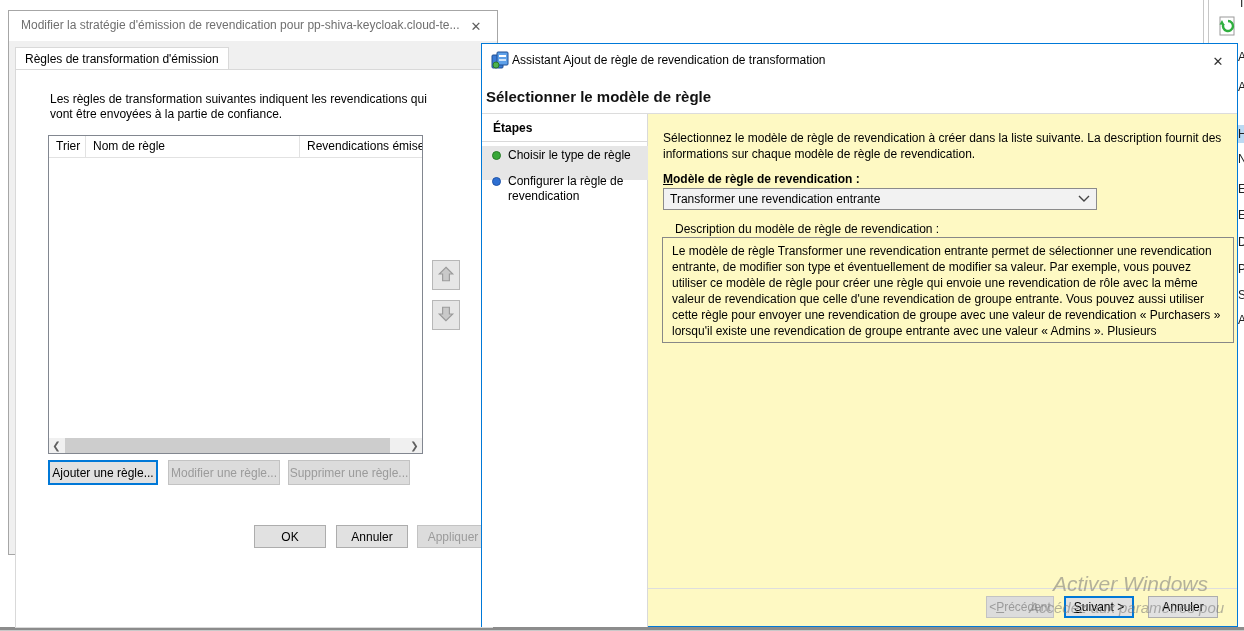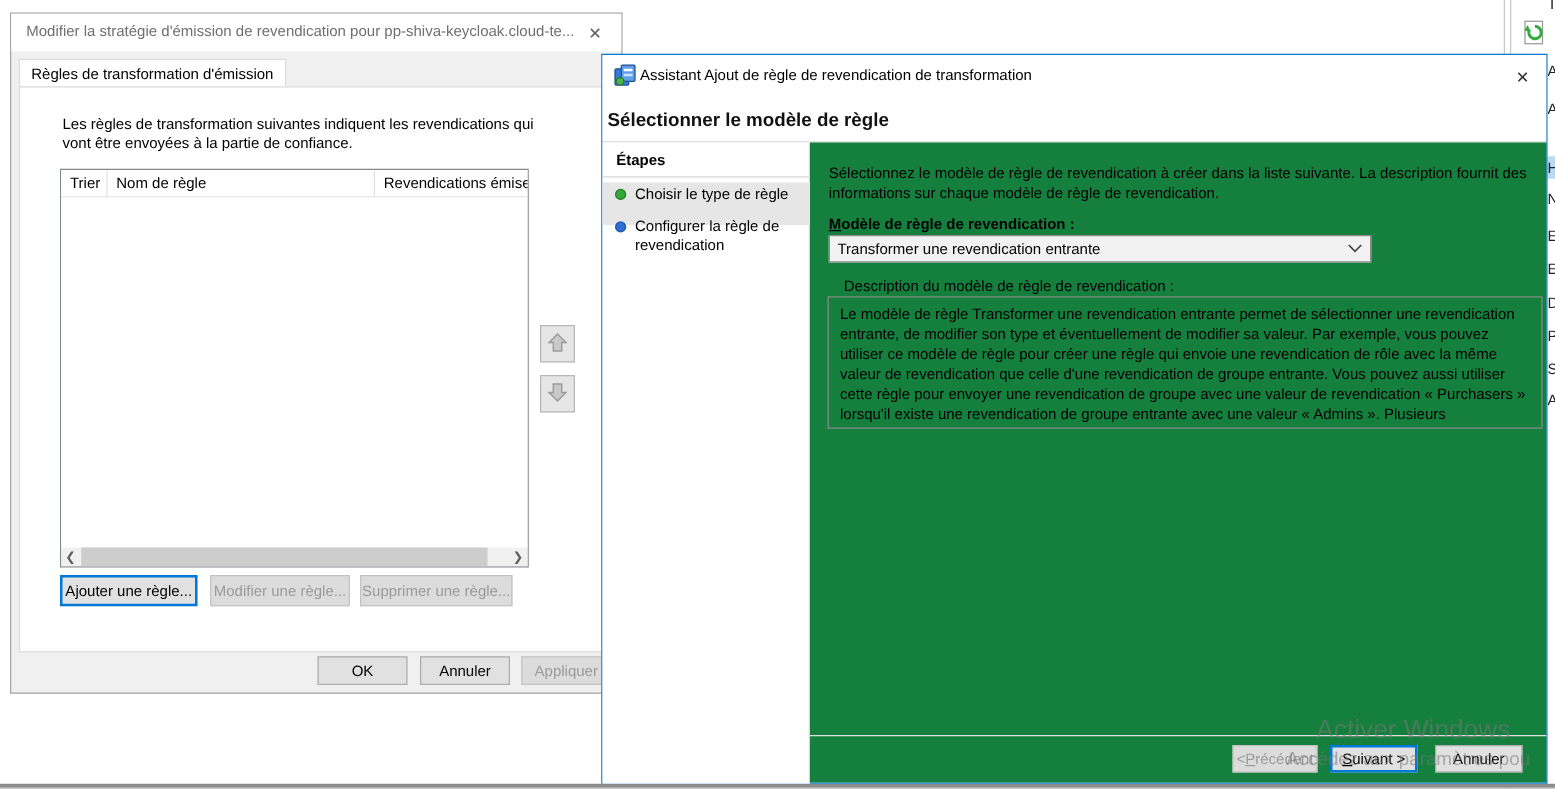--- a/index.html
+++ b/index.html
@@ -26,21 +26,21 @@
   .mn { text-decoration:underline; }
 
   
   .dlg { position:absolute; left:8px; top:10px; width:490px; height:545px; background:#f0f0f0;
          border:1px solid #a6a6a6; z-index:1; }
   .dlg-titlebar { position:absolute; left:0; top:0; width:100%; height:30px; background:#fff; }
   .dlg-title { position:absolute; left:12px; top:7px; color:#6f6f6f; white-space:nowrap; }
   .dlg-close { right:8px; top:4px; }
   .tab { position:absolute; left:6px; top:36px; height:23px; padding:0 9px; background:#fff;
          border:1px solid #d9d9d9; border-bottom:none; display:flex; align-items:center; }
-  .tabpage { position:absolute; left:6px; top:58px; width:478px; height:453px; background:#fff;
+  .tabpage { position:absolute; left:6px; top:58px; width:478px; height:559px; background:#fff;
              border:1px solid #d9d9d9; }
   .dlg-intro { position:absolute; left:34px; top:22px; width:400px; line-height:15px; }
 
   .listview { position:absolute; left:32px; top:65px; width:375px; height:319px;
               border:1px solid #828790; background:#fff; }
   .lv-head { position:absolute; left:0; top:0; width:100%; height:22px; background:#fff;
              border-bottom:1px solid #e2e2e2; display:flex; }
   .lv-col { height:22px; line-height:21px; padding-left:7px; border-right:1px solid #e2e2e2;
             white-space:nowrap; overflow:hidden; }
   .lv-col:last-child { border-right:none; }
@@ -68,35 +68,35 @@
            border-right:1px solid #d9d9d9; }
   .steps-title { position:absolute; left:11px; top:7px; font-weight:bold; }
   .steps-divider { position:absolute; left:0; top:27px; width:100%; height:1px; background:#d9d9d9; }
   .step { position:absolute; left:0; width:166px; display:flex; }
   .step.current { background:#e6e6e6; }
   .bullet { width:9px; height:9px; border-radius:50%; margin:5px 7px 0 10px; flex:0 0 9px; }
   .bullet.green { background:#37a737; border:1px solid #267a26; }
   .bullet.blue  { background:#2d6fd2; border:1px solid #1f54a8; }
   .step-label { line-height:15px; padding:2px 4px 17px 0; }
 
-  .wiz-main { position:absolute; left:166px; top:70px; right:0; bottom:0; background:#15803d; }
+  .wiz-main { position:absolute; left:166px; top:70px; right:0; bottom:0; background:#fef9c3; }
   .wiz-intro { position:absolute; left:15px; top:17px; width:566px; line-height:15.5px; }
   .combo-label { position:absolute; left:15px; top:58px;font-weight:bold; }
   .combobox { position:absolute; left:15px; top:74px; width:434px; height:22px; background:#f2f2f2;
               border:1px solid #8b8b8b; display:flex; align-items:center; padding:0 6px; }
   .combo-value { flex:1; white-space:nowrap; overflow:hidden; }
   .desc-label { position:absolute; left:15px; top:108px;margin-left:12px; }
   .desc-box { position:absolute; left:14px; top:123px; width:572px; height:106px;
               border:1px solid #888; padding:5px 9px; line-height:16px; overflow:hidden; }
 
   .wiz-footer-line { position:absolute; left:166px; top:544px; right:0; height:1px; background:#dedede; }
   .wiz-btn { height:22px; top:552px; }
 
   
-  .watermark { position:absolute; z-index:3; pointer-events:none; color:rgba(118,118,118,0.55); }
+  .watermark { position:absolute; z-index:3; pointer-events:none; color:rgba(118,118,118,0.55);font-style:italic; }
   .wm1 { left:1053px; top:572px; font-size:21px; }
   .wm2 { left:1029px; top:599px; font-size:15px; white-space:nowrap; }
 </style>
 </head>
 <body>
 
 <div id="screen">
 
   <div class="bg-vline" style="left:1203px;"></div>
   <div class="bg-vline" style="left:1208px;"></div>

